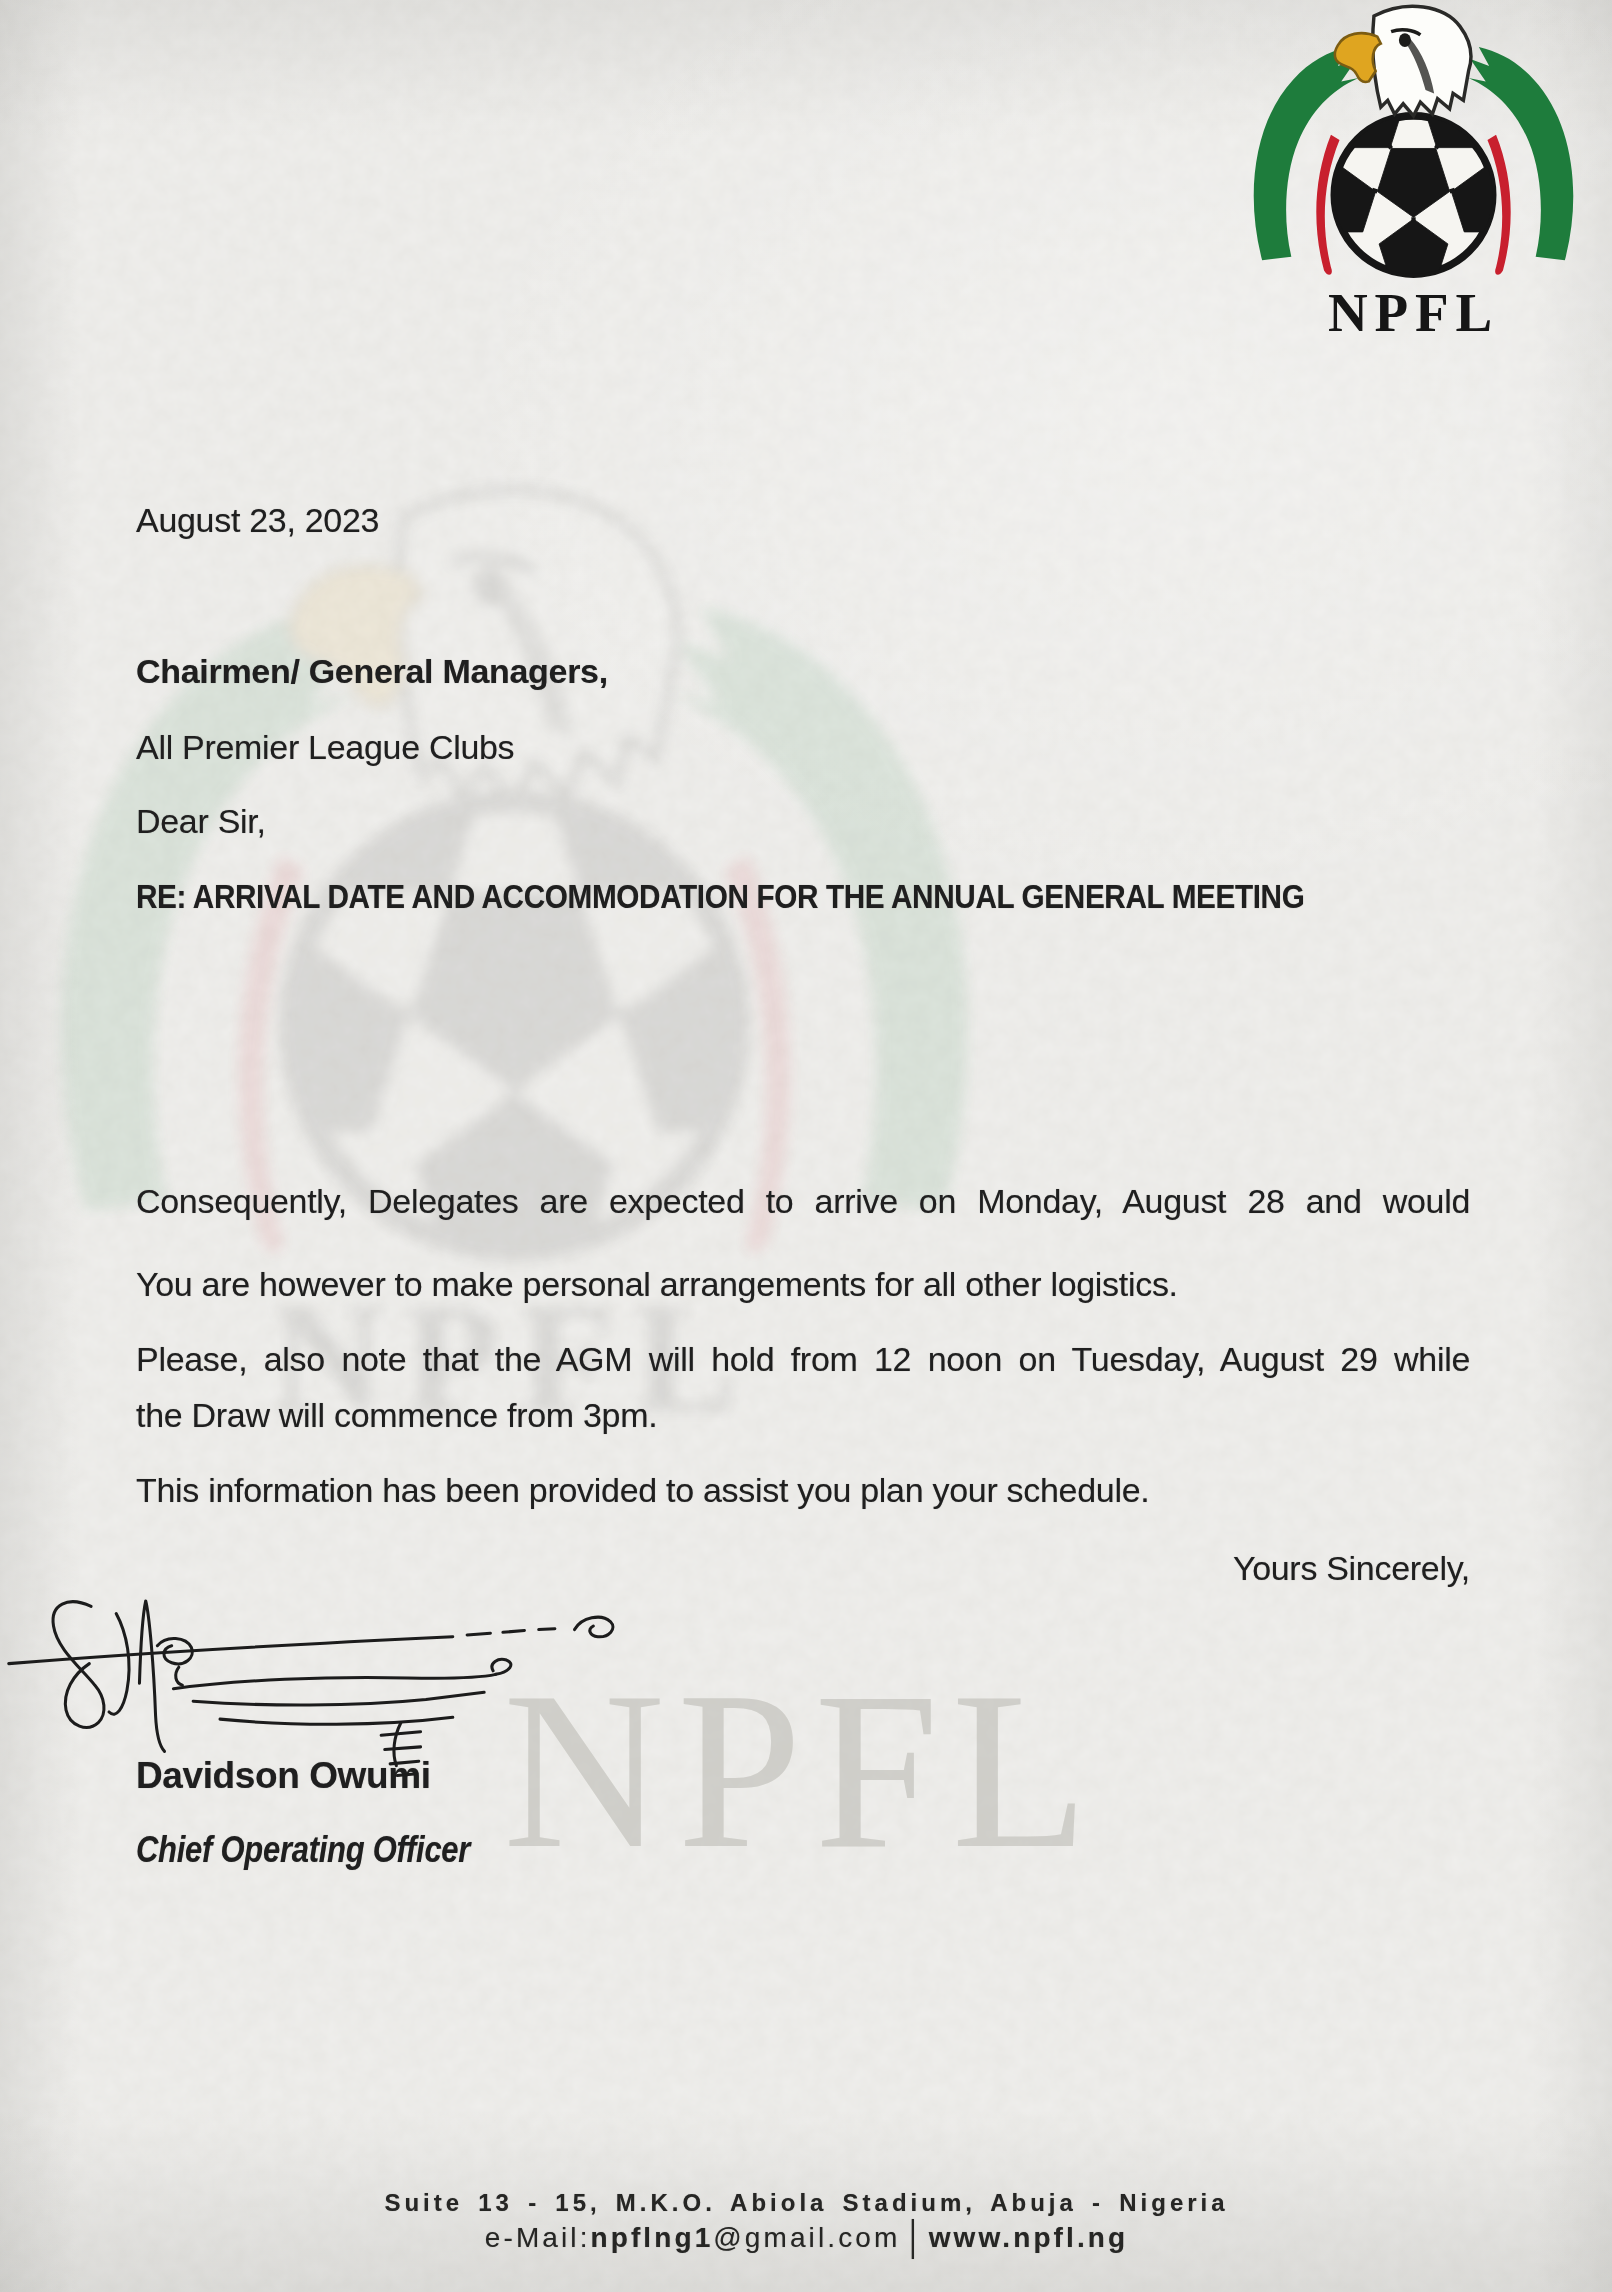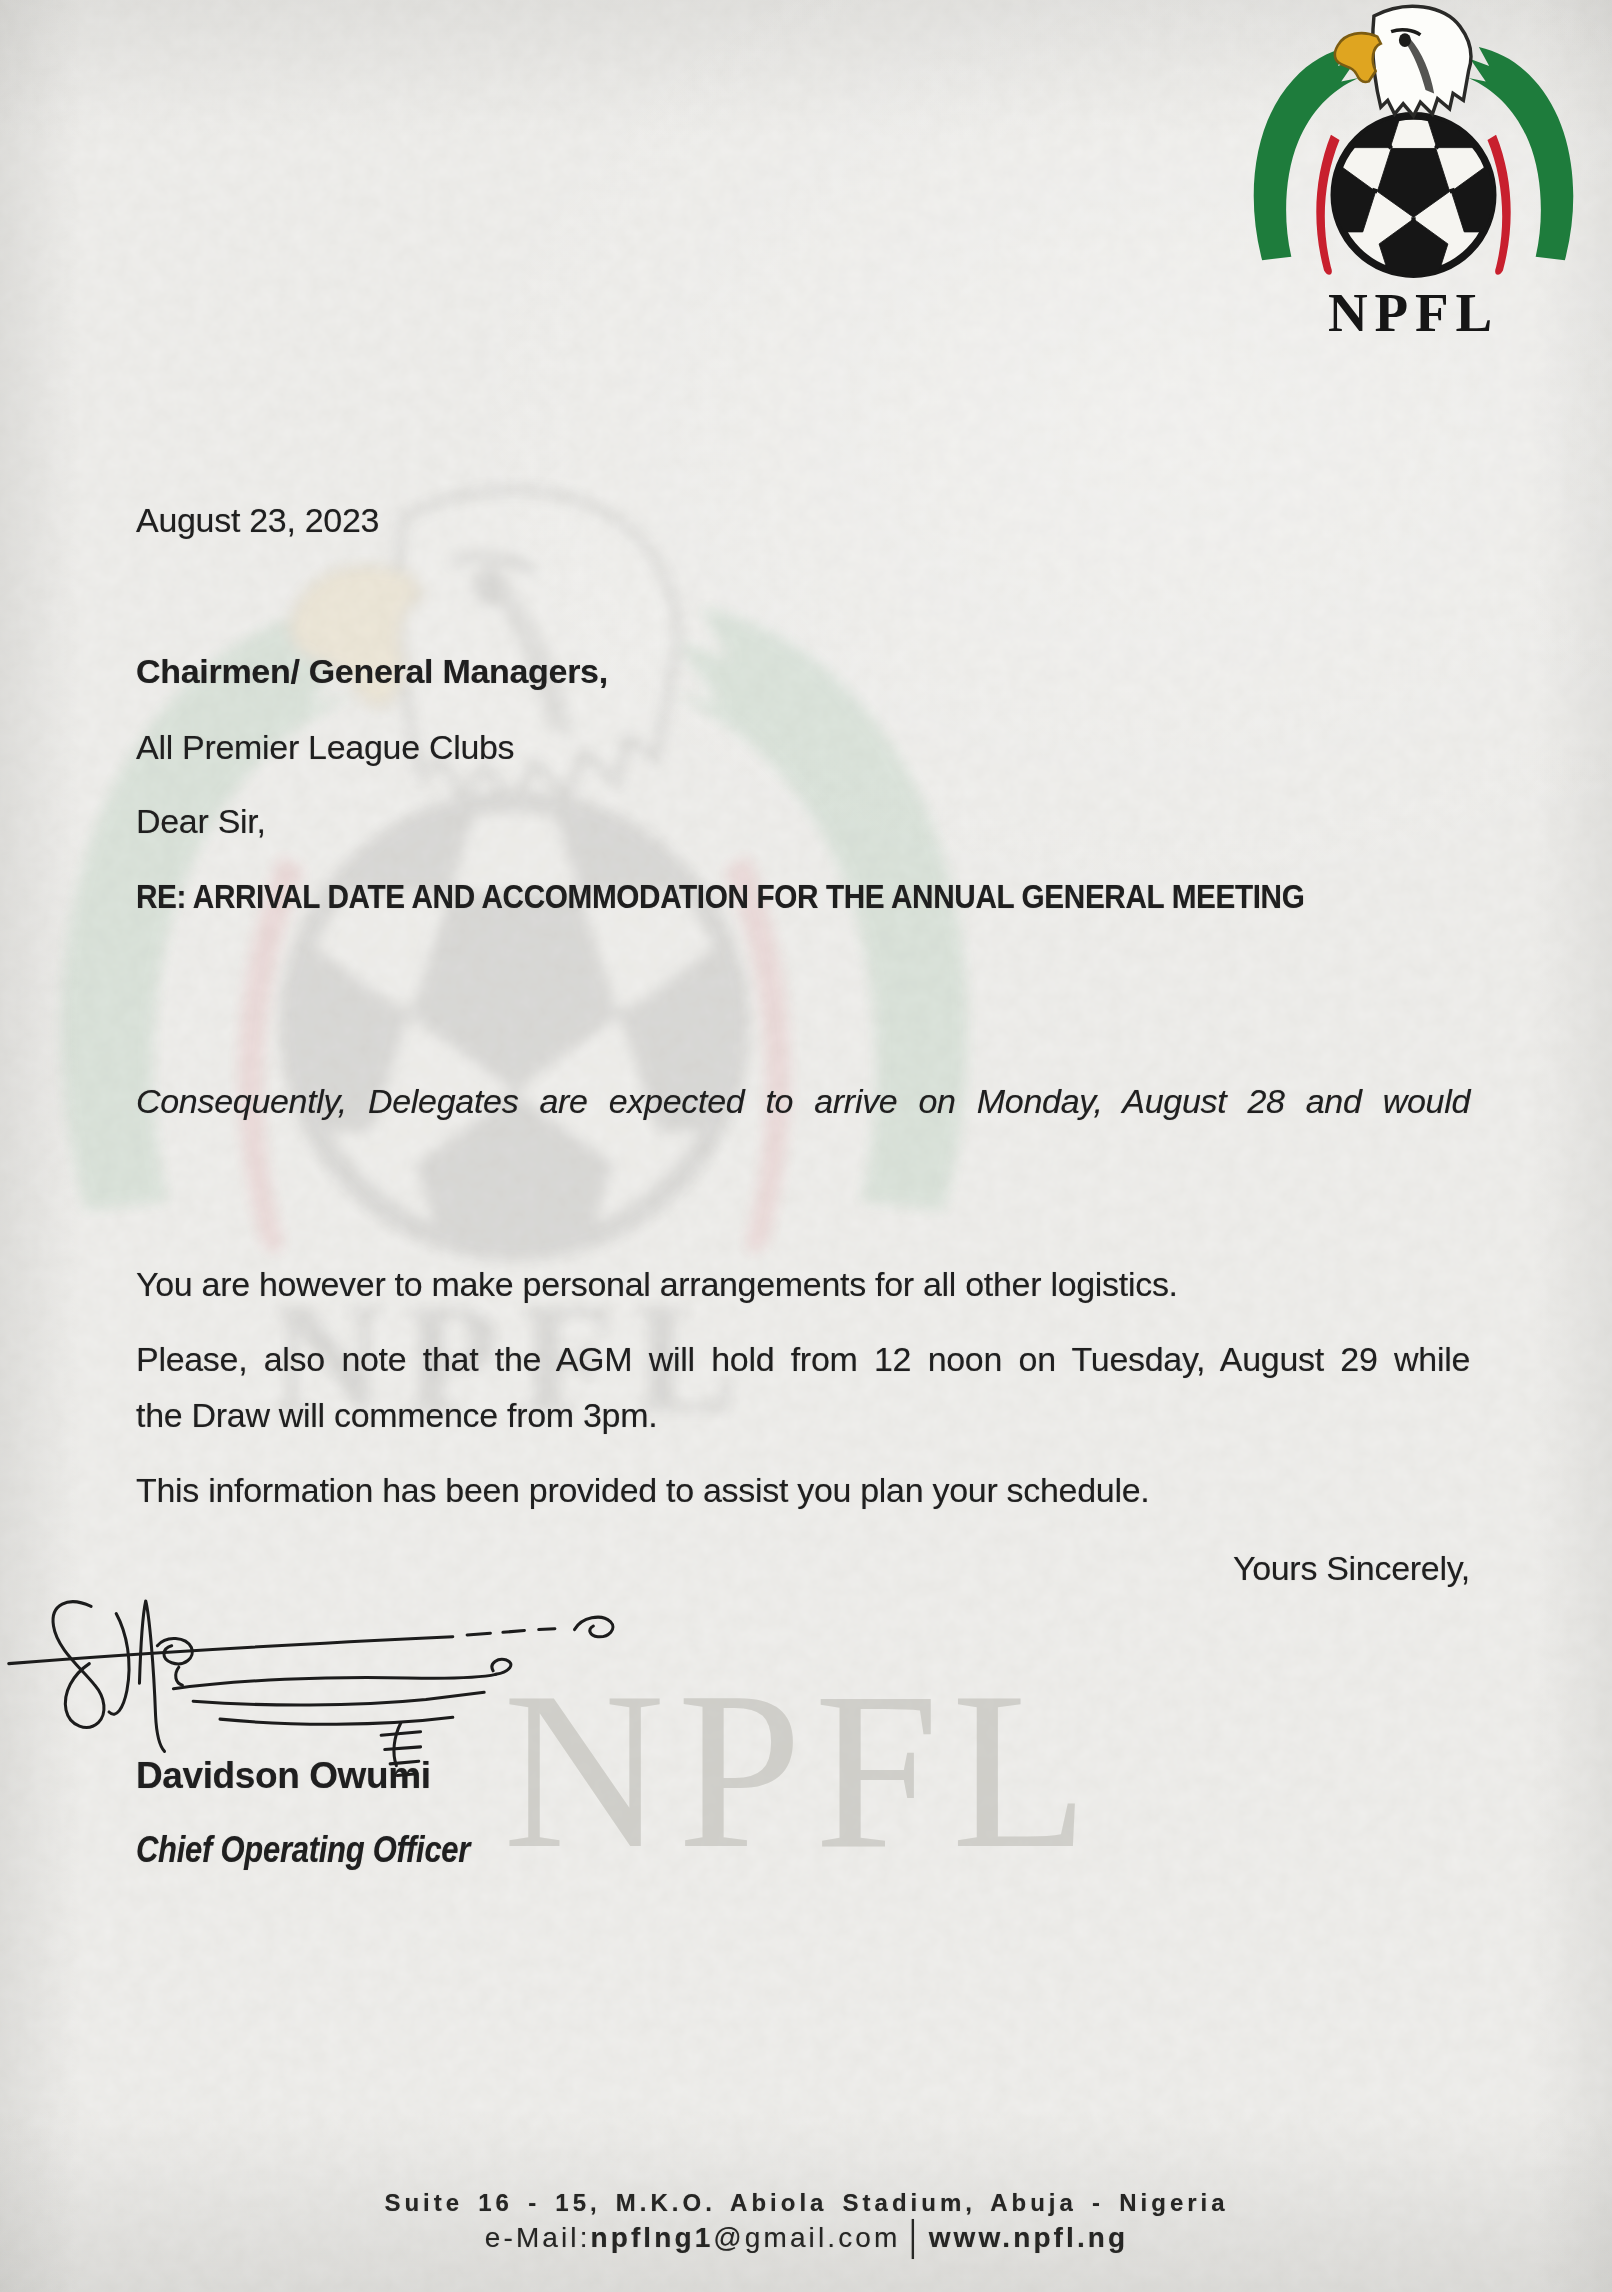--- a/index.html
+++ b/index.html
@@ -144,21 +144,21 @@
 
   <div class="tline" style="top:719px;">All Premier League Clubs</div>
   <div class="tline bold" style="top:643px;">Chairmen/ General Managers,</div>
   <div class="tline" style="top:793px;">Dear Sir,</div>
 
   <div class="tline" style="top:868px;">
     <span class="subject" style="display:inline-block;">RE: ARRIVAL DATE AND ACCOMMODATION FOR THE ANNUAL GENERAL MEETING</span>
   </div>
 
 
-  <div class="tline" style="top:1073px;font-style:italic;">
+  <div class="tline" style="top:1173px;">
     <div class="jline">Consequently, Delegates are expected to arrive on Monday, August 28 and would</div>
   </div>
 
   <div class="tline" style="top:1256px;">
     <div>You are however to make personal arrangements for all other logistics.</div>
   </div>
 
   <div class="tline" style="top:1331px;">
     <div class="jline">Please, also note that the AGM will hold from 12 noon on Tuesday, August 29 while</div>
     <div>the Draw will commence from 3pm.</div>
@@ -184,19 +184,19 @@
       <path d="M 210,122 C 290,128 390,128 470,120 L 535,112"></path>
       <path d="M 240,142 C 320,150 420,150 500,140"></path>
       <path d="M 442,146 c -8,16 -10,34 -5,48"></path>
       <path d="M 420,160 l 44,-4 M 424,176 l 40,-3 M 430,192 l 32,-3 M 438,205 l 22,-2"></path>
     </g>
   </svg>
 
   <div class="tline bold signer-name" style="top:1748px;">Davidson Owumi</div>
   <div class="tline bold signer-title" style="top:1822px;">Chief Operating Officer</div>
 
-  <div class="footer-line footer-1">Suite 16 - 15, M.K.O. Abiola Stadium, Abuja - Nigeria</div>
+  <div class="footer-line footer-1">Suite 13 - 15, M.K.O. Abiola Stadium, Abuja - Nigeria</div>
   <div class="footer-line footer-2">
     <span class="lt">e-Mail:</span><span class="bd">npflng1</span><span class="lt">@gmail.com</span><span class="sep">|</span><span class="bd">www.npfl.ng</span>
   </div>
 
 </div>
 
 
 </body></html>

